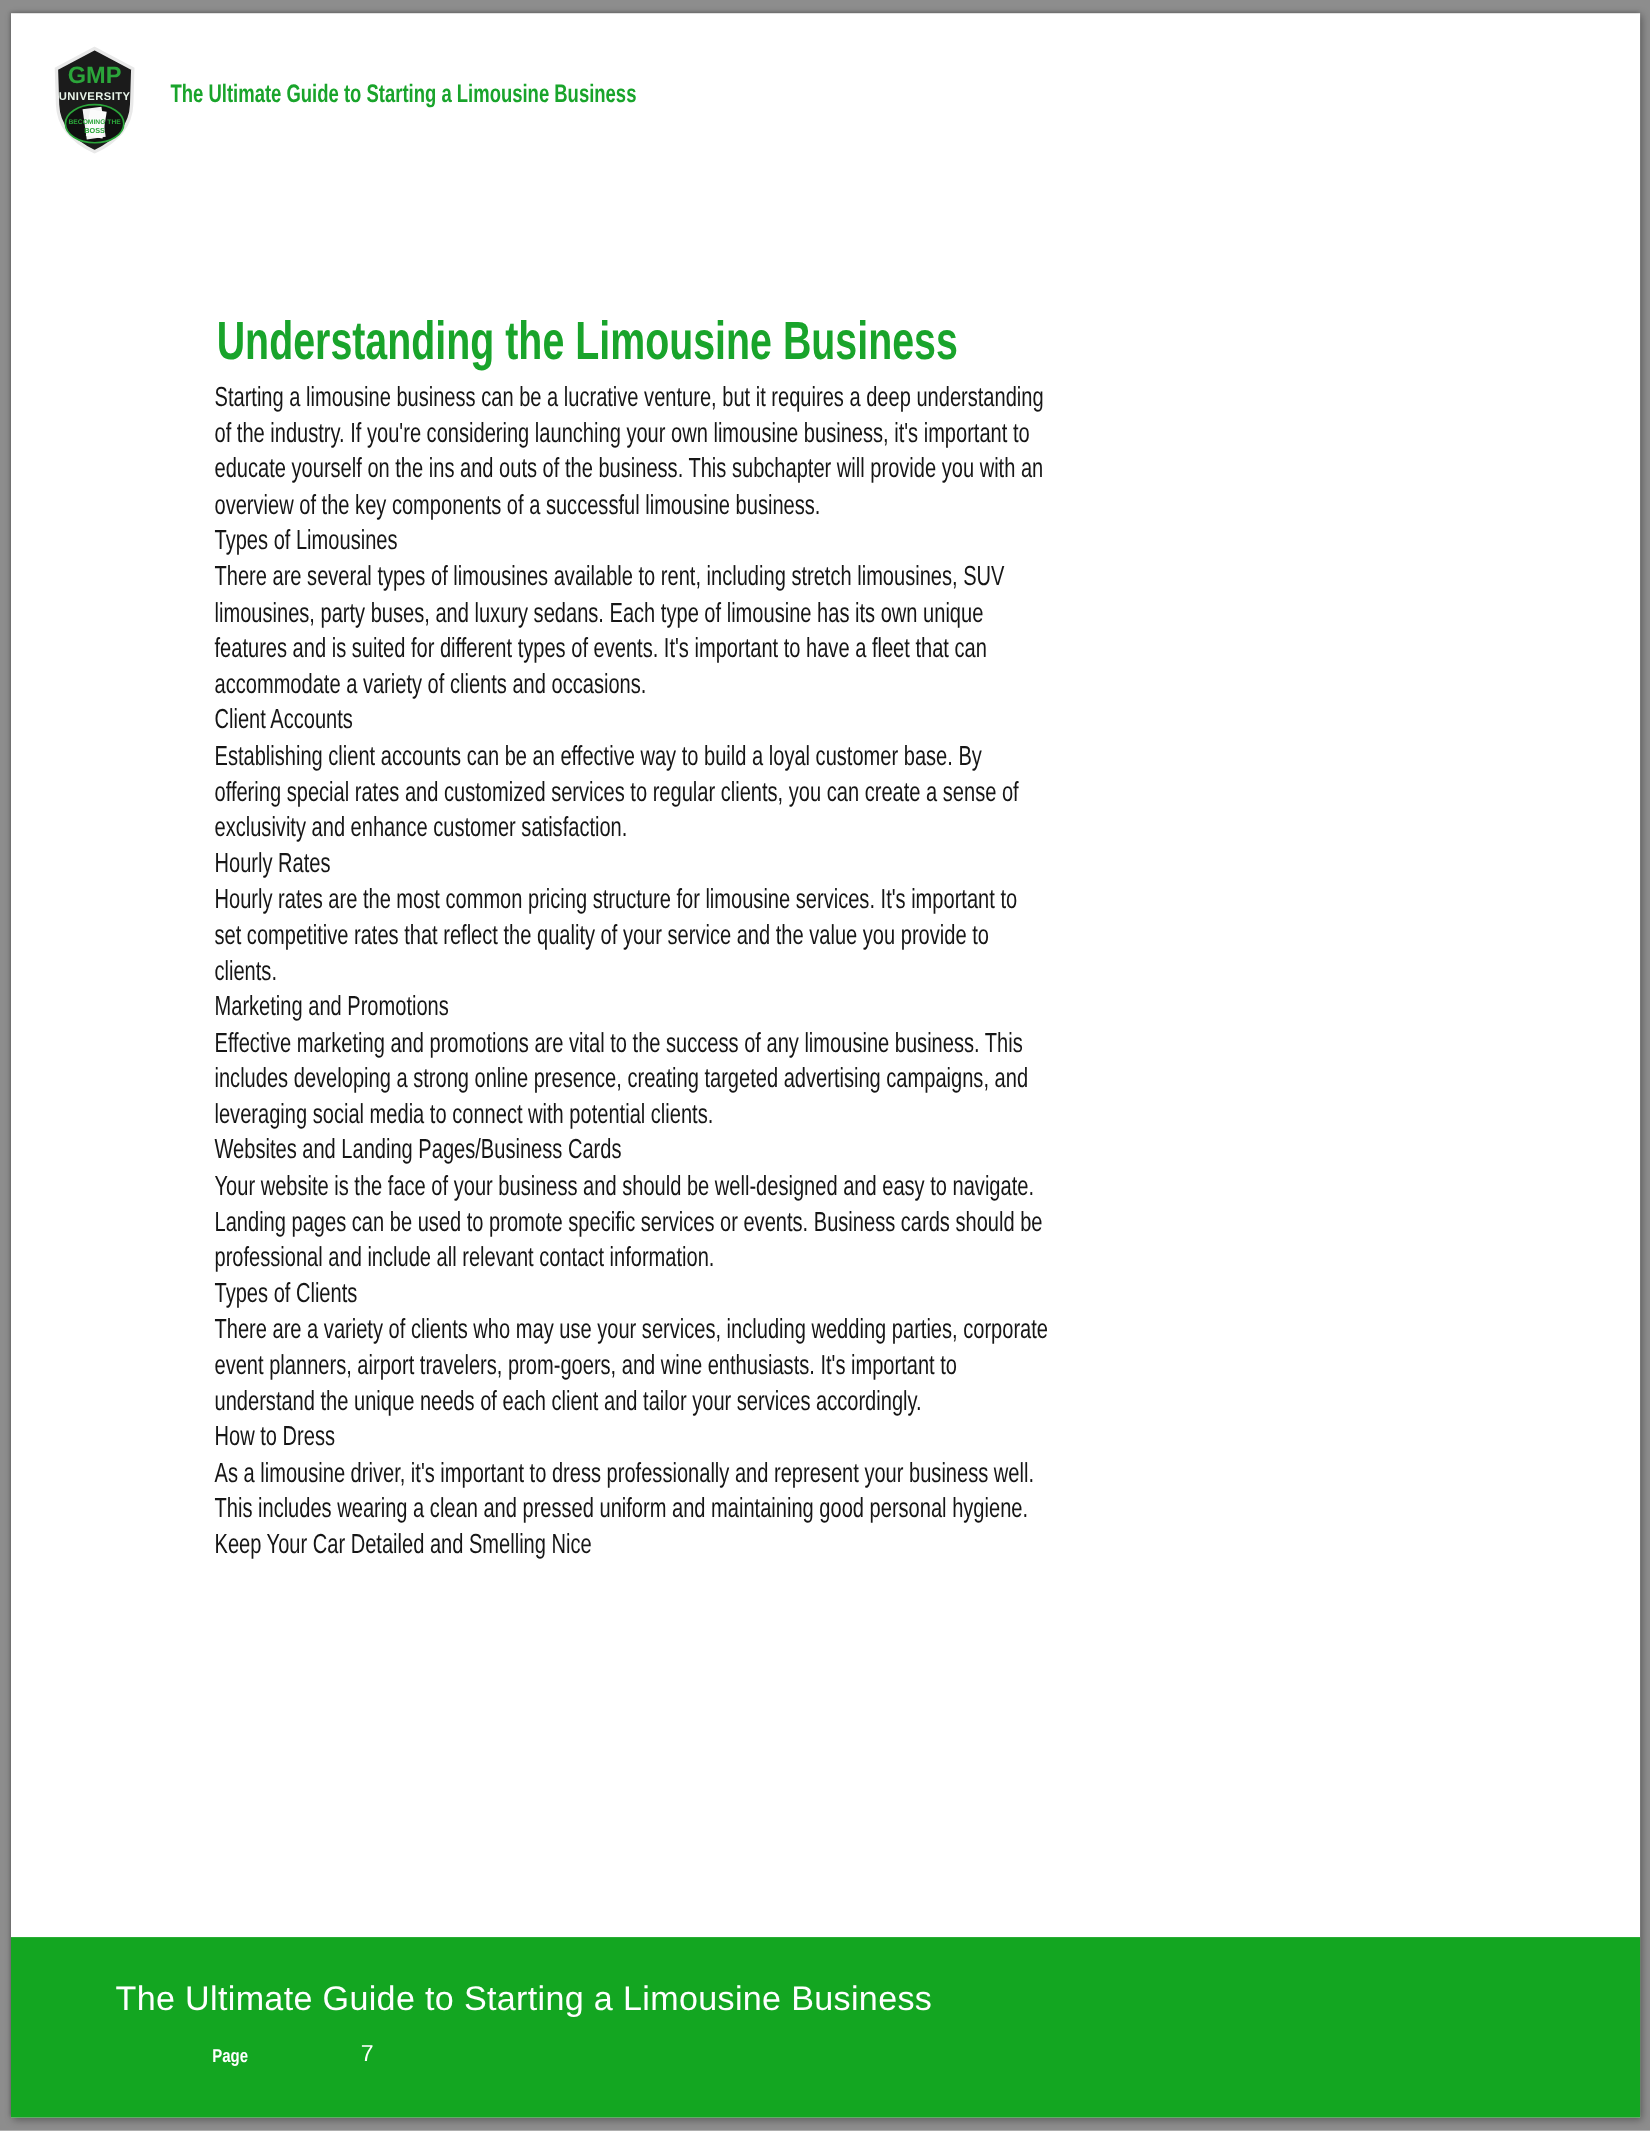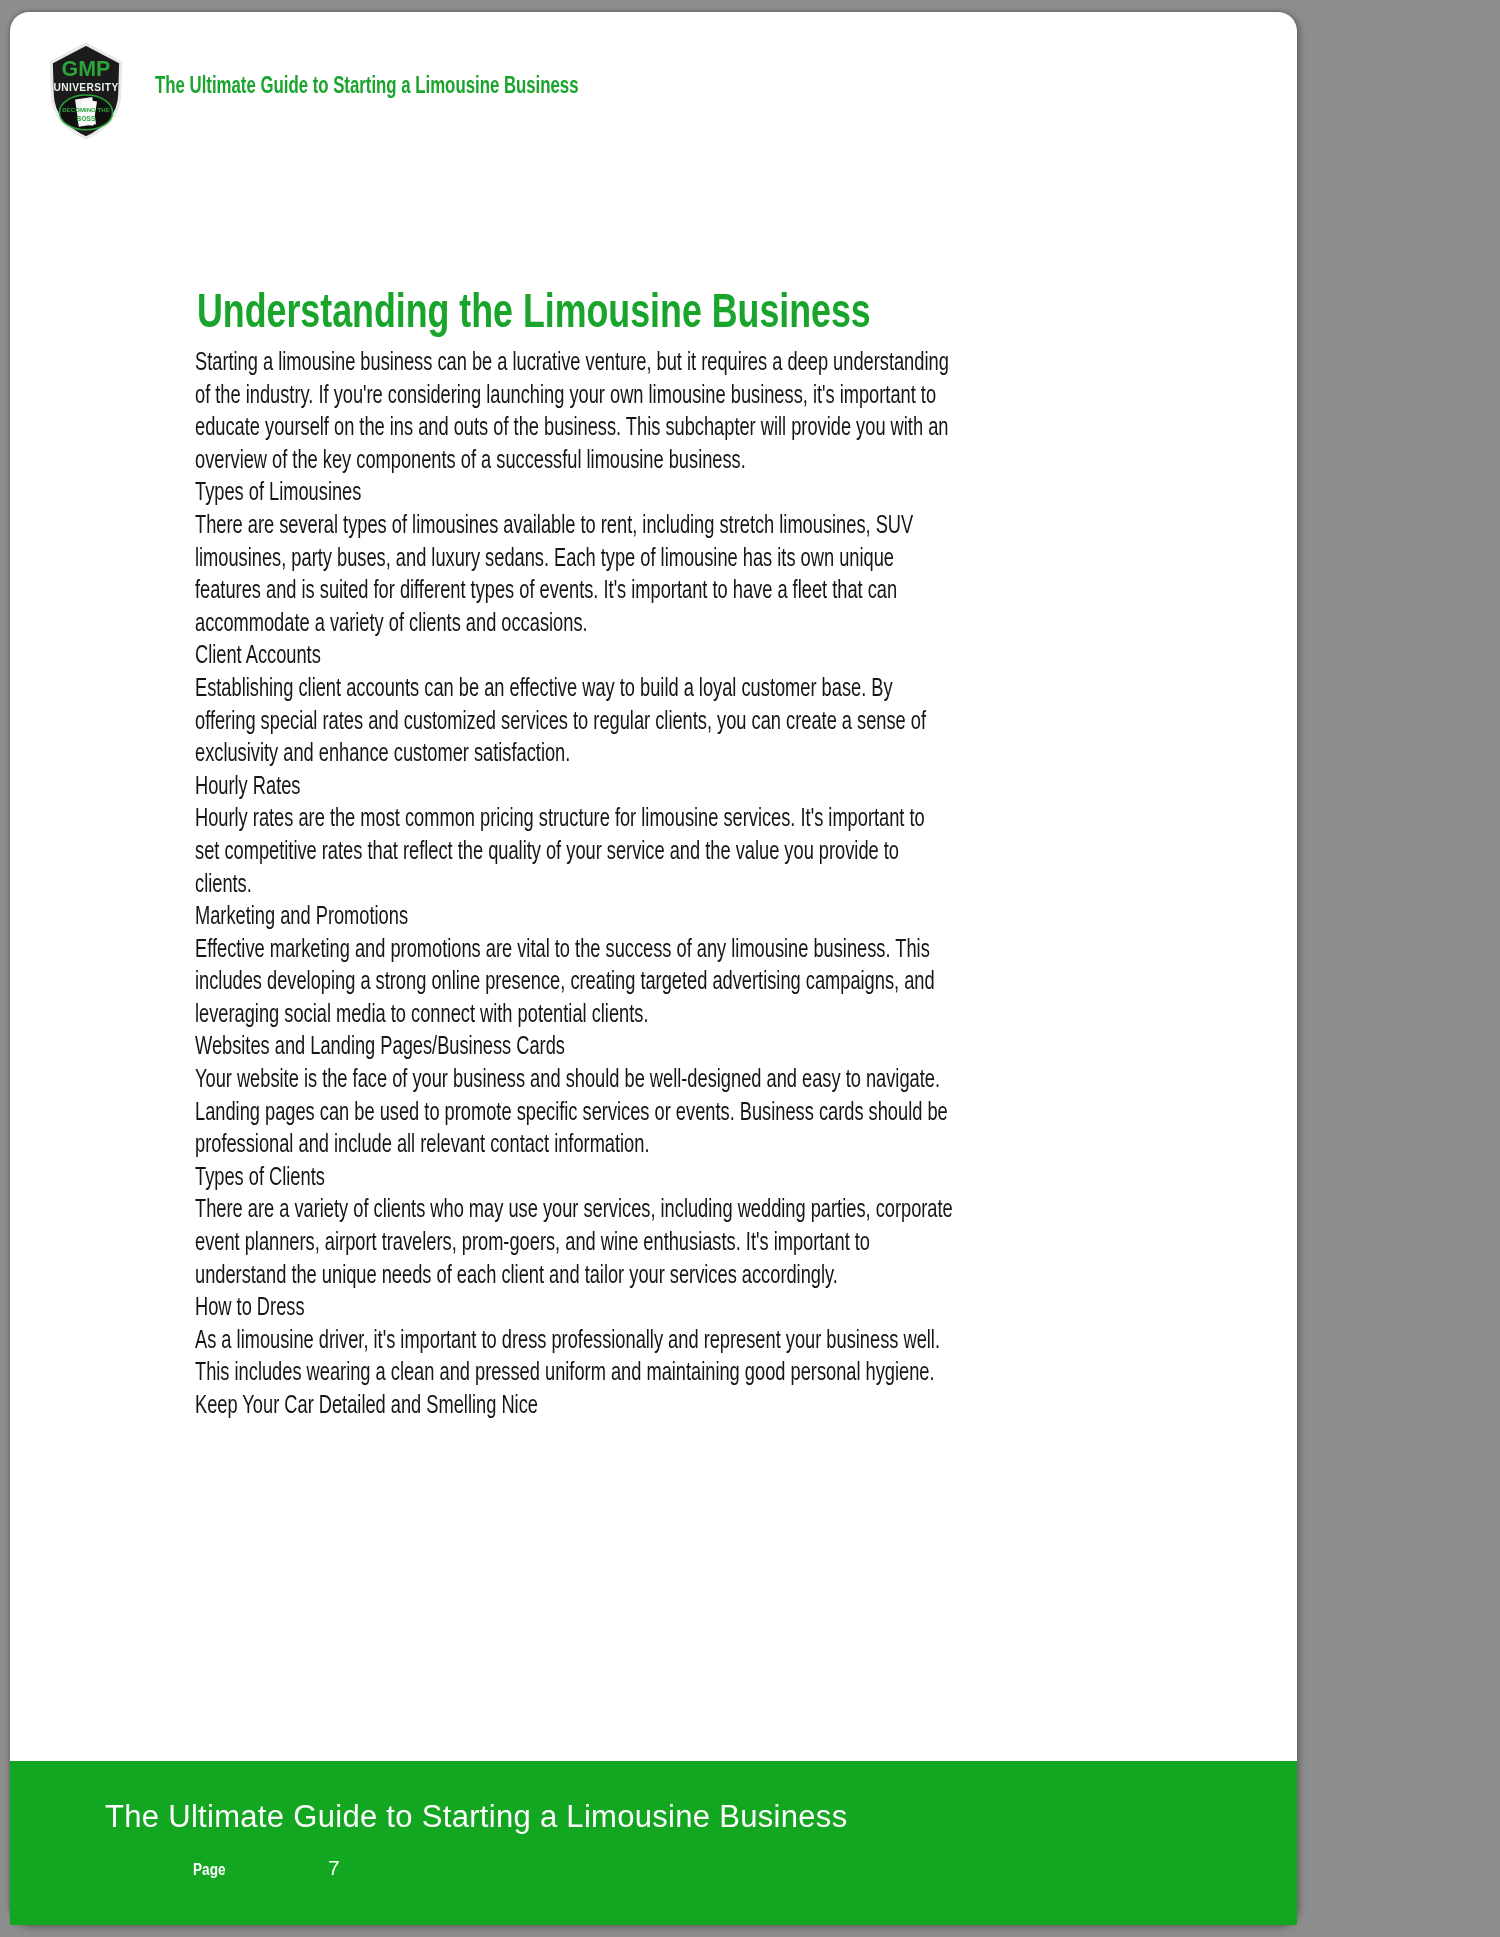--- a/index.html
+++ b/index.html
@@ -5,24 +5,23 @@
   html,body{margin:0;padding:0;}
   body{
     width:1500px;height:1937px;
     background:#8d8d8d;
     position:relative;
     overflow:hidden;
     font-family:"Liberation Sans", sans-serif;
   }
   .page{
     position:absolute;left:10px;top:12px;
-    width:1287px;height:1913px;
+    width:1481px;height:1913px;
     background:#ffffff;
     box-shadow:2px 2px 7px rgba(0,0,0,0.35), -1px -1px 3px rgba(0,0,0,0.18);
-    border-radius:19px;
   }
   
   .logo{position:absolute;left:36px;top:30px;width:80px;height:98px;}
   .header-title{
     position:absolute;left:145px;top:60px;
     font-size:23px;font-weight:bold;color:#19a42b;
     white-space:nowrap;
     transform:scaleX(0.73);transform-origin:0 0;
   }
   

